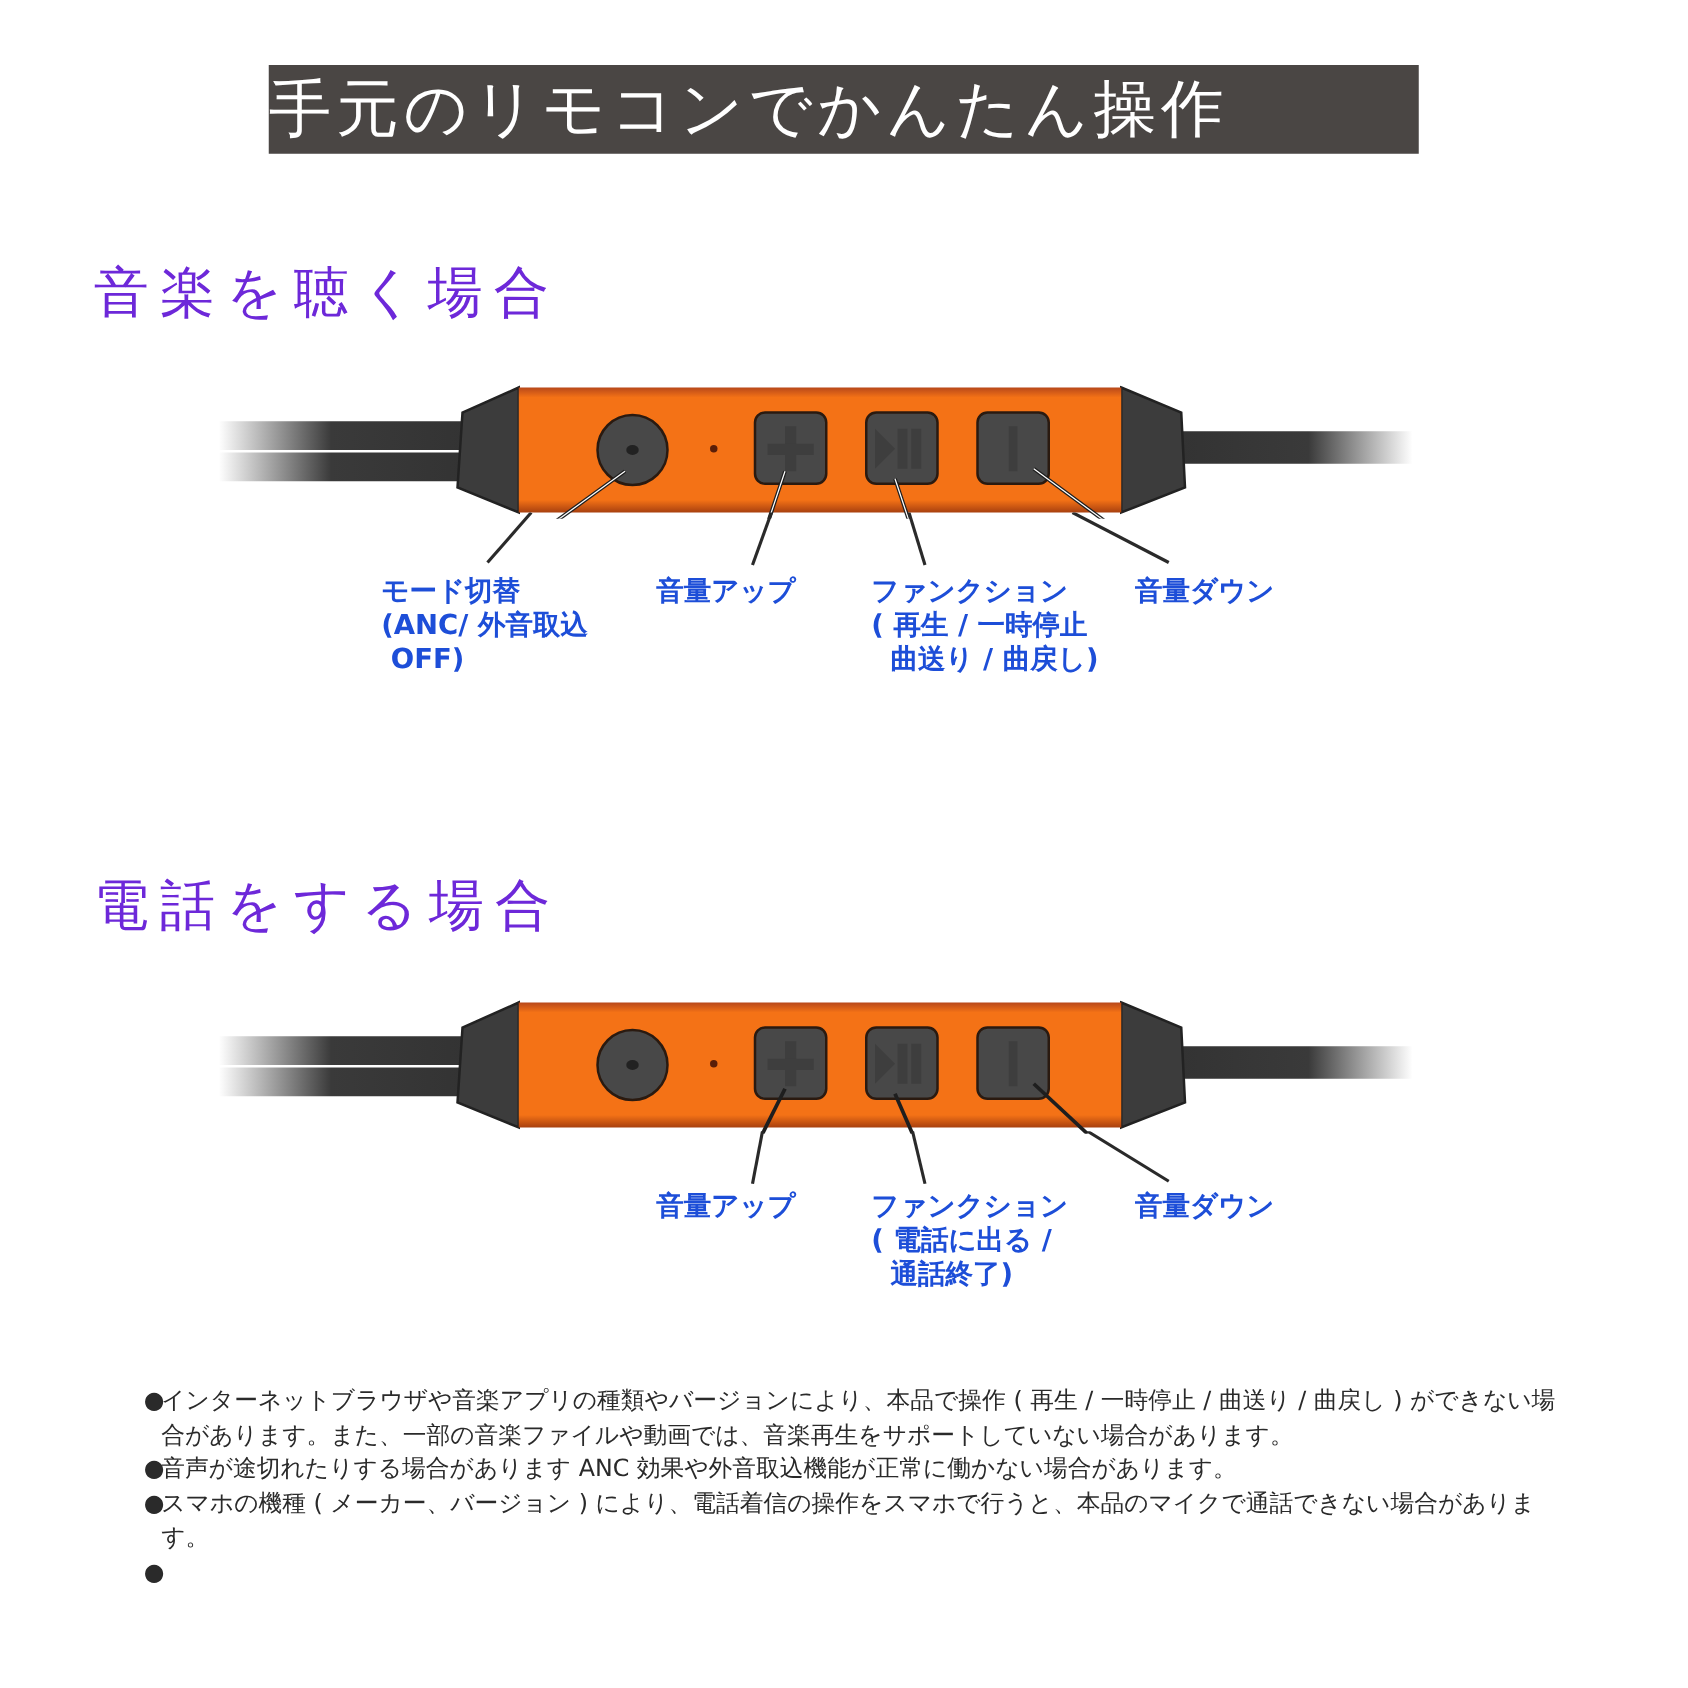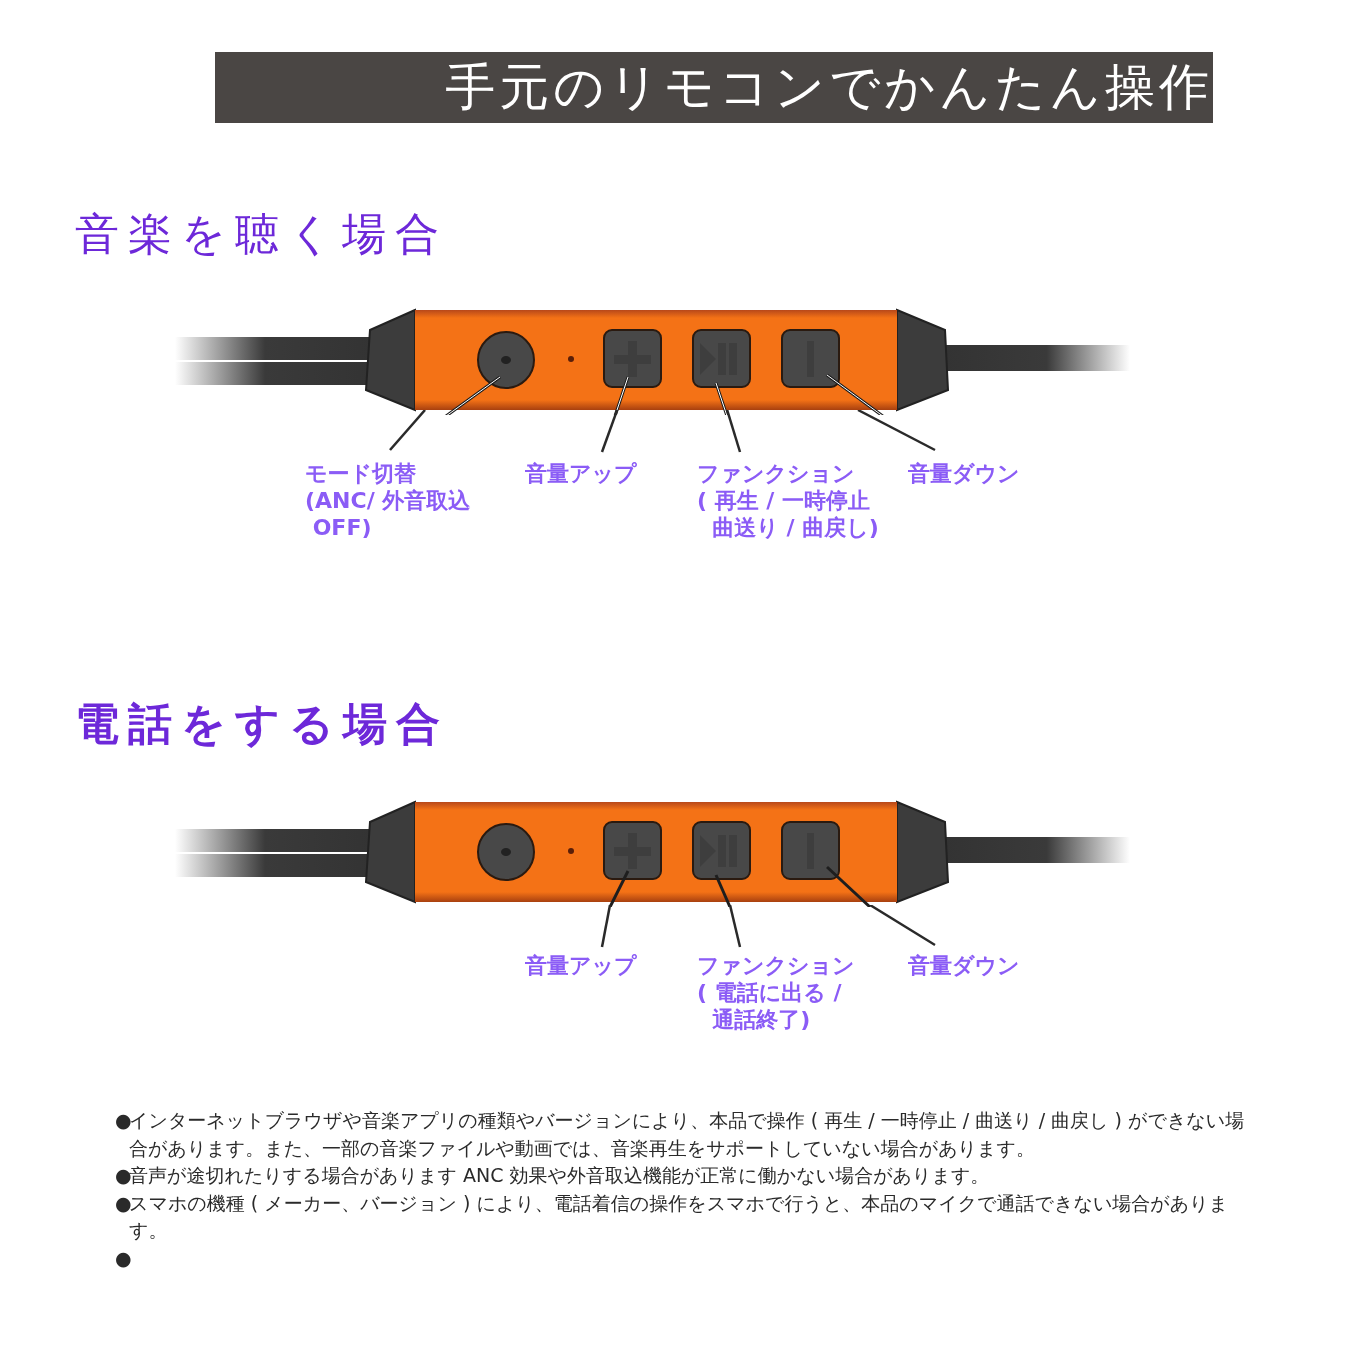--- a/index.html
+++ b/index.html
@@ -1,24 +1,24 @@
 <!DOCTYPE html>
 <html><head>
 <meta charset="utf-8">
 <style>
   html, body { margin:0; padding:0; background:#ffffff; }
   body { width:1350px; height:1350px; position:relative; overflow:hidden;
          font-family:"DejaVu Sans","Liberation Sans",sans-serif; color:#222; }
-  .banner { position:absolute; left:215px; top:52px; width:998px; height:71px;
-            background:#4a4644; color:#fff; display:flex; align-items:center; justify-content:flex-end;
+  .banner { position:absolute; left:215px; top:52px; width:920px; height:71px;
+            background:#4a4644; color:#fff; display:flex; align-items:center; justify-content:flex-start;
             font-size:50px; letter-spacing:4px; }
   .section-title { position:absolute; left:75px; font-size:44px; color:#6d28d9; letter-spacing:9px; }
   .remote { position:absolute; left:170px; width:960px; height:110px; }
   .remote svg { position:absolute; left:0; top:0; }
-  .label { position:absolute; font-size:22px; font-weight:bold; color:#8b5cf6; line-height:27px; white-space:pre; }
+  .label { position:absolute; font-size:22px; font-weight:bold; color:#1d4ed8; line-height:27px; white-space:pre; }
   .notes { position:absolute; left:115px; top:1107px; width:1140px; font-size:19px; color:#2a2a2a; line-height:27.5px; }
   .note { position:relative; padding-left:14px; }
   .note .bullet { position:absolute; left:0; top:0; }
 </style>
 </head>
 <body>
 
 <div class="banner">
   <span>手元のリモコンでかんたん操作</span>
 </div>
@@ -98,21 +98,21 @@
 
 <div class="label" style="left:305px; top:460px;">モード切替
 (ANC/ 外音取込
  OFF)</div>
 <div class="label" style="left:525px; top:460px;">音量アップ</div>
 <div class="label" style="left:697px; top:460px;">ファンクション
 ( 再生 / 一時停止
   曲送り / 曲戻し)</div>
 <div class="label" style="left:908px; top:460px;">音量ダウン</div>
 
-<div class="section-title" style="top:695px;font-weight:bold;">電話をする場合</div>
+<div class="section-title" style="top:695px;">電話をする場合</div>
 
 <div class="remote" style="top:797px;">
   <svg width="960" height="110" viewBox="0 0 960 110">
     <g>
       <rect x="5" y="32" width="200" height="23" fill="url(#cableL)"></rect>
       <rect x="5" y="57" width="200" height="23" fill="url(#cableL)"></rect>
     </g>
     <rect x="775" y="40" width="185" height="26" fill="url(#cableR)"></rect>
     <path d="M245 5 L200 25 L196 85 L245 105 Z" fill="#3c3c3c" stroke="#222" stroke-width="2"></path>
     <path d="M727 5 L775 25 L778 85 L727 105 Z" fill="#3c3c3c" stroke="#222" stroke-width="2"></path>

